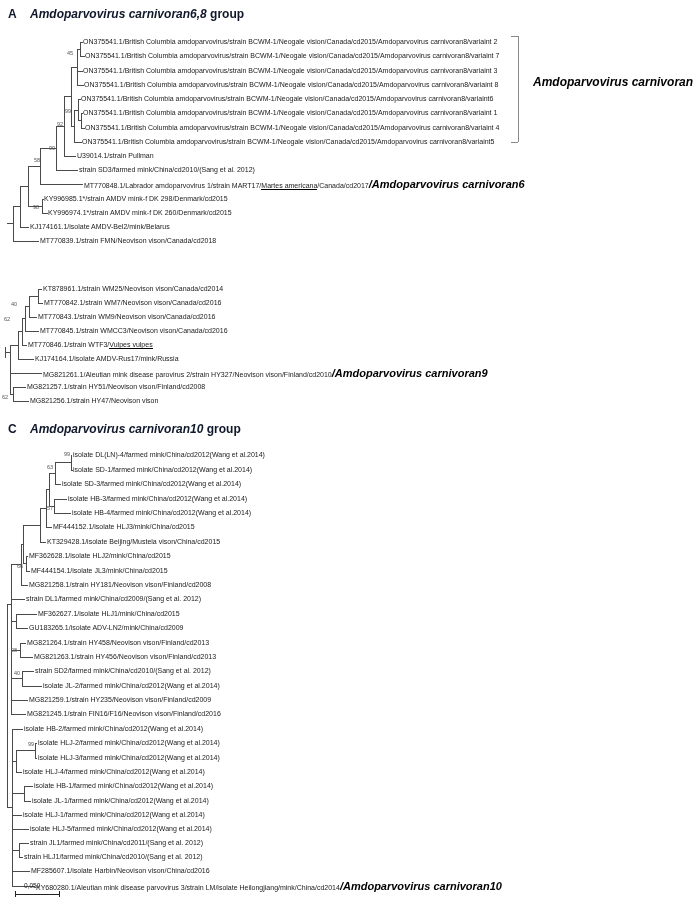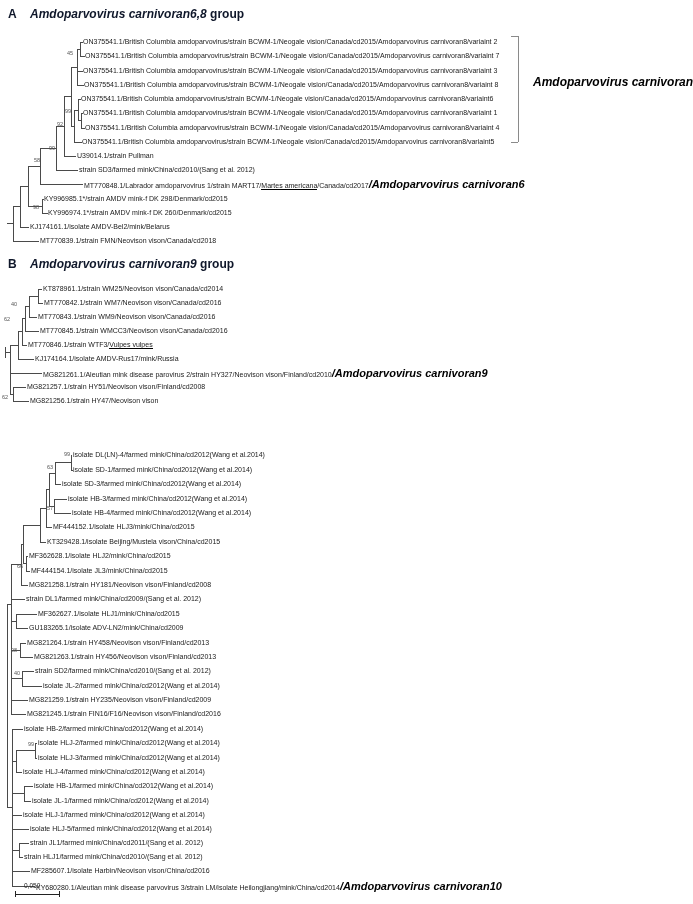--- a/index.html
+++ b/index.html
@@ -162,22 +162,22 @@
       <line x1="24.5" y1="786" x2="24.5" y2="802" stroke="#4a4a4a" stroke-width="1"></line>
       <line x1="19.5" y1="843" x2="19.5" y2="858" stroke="#4a4a4a" stroke-width="1"></line>
       <line x1="15" y1="894.5" x2="59" y2="894.5" stroke="#222" stroke-width="1"></line>
       <line x1="15.5" y1="891" x2="15.5" y2="897" stroke="#222" stroke-width="1"></line>
       <line x1="59.5" y1="891" x2="59.5" y2="897" stroke="#222" stroke-width="1"></line>
     </svg>
 
   <div class="section-title" id="title-A">
     <span class="letter">A</span><span class="ital">Amdoparvovirus carnivoran6,8</span><span class="suffix"> group</span>
   </div>
-  <div class="section-title" id="title-B">
-    <span class="letter">B</span><span class="ital">Amdoparvovirus carnivoran9</span><span class="suffix"> group</span>
+  <div class="section-title" id="title-C">
+    <span class="letter">C</span><span class="ital">Amdoparvovirus carnivoran10</span><span class="suffix"> group</span>
   </div>
 <div class="tip" style="left: 83px; top: 37px;"><span>ON375541.1/British Columbia amdoparvovirus/strain BCWM-1/Neogale vision/Canada/cd2015/Amdoparvovirus carnivoran8/variaint 2</span></div>
     <div class="tip" style="left: 85px; top: 51px;"><span>ON375541.1/British Columbia amdoparvovirus/strain BCWM-1/Neogale vision/Canada/cd2015/Amdoparvovirus carnivoran8/variaint 7</span></div>
     <div class="tip" style="left: 83px; top: 66px;"><span>ON375541.1/British Columbia amdoparvovirus/strain BCWM-1/Neogale vision/Canada/cd2015/Amdoparvovirus carnivoran8/variaint 3</span></div>
     <div class="tip" style="left: 84px; top: 80px;"><span>ON375541.1/British Columbia amdoparvovirus/strain BCWM-1/Neogale vision/Canada/cd2015/Amdoparvovirus carnivoran8/variaint 8</span></div>
     <div class="tip" style="left: 81px; top: 94px;"><span>ON375541.1/British Columbia amdoparvovirus/strain BCWM-1/Neogale vision/Canada/cd2015/Amdoparvovirus carnivoran8/variaint6</span></div>
     <div class="tip" style="left: 83px; top: 108px;"><span>ON375541.1/British Columbia amdoparvovirus/strain BCWM-1/Neogale vision/Canada/cd2015/Amdoparvovirus carnivoran8/variaint 1</span></div>
     <div class="tip" style="left: 85px; top: 123px;"><span>ON375541.1/British Columbia amdoparvovirus/strain BCWM-1/Neogale vision/Canada/cd2015/Amdoparvovirus carnivoran8/variaint 4</span></div>
     <div class="tip" style="left: 82px; top: 137px;"><span>ON375541.1/British Columbia amdoparvovirus/strain BCWM-1/Neogale vision/Canada/cd2015/Amdoparvovirus carnivoran8/variaint5</span></div>
     <div class="tip" style="left: 77px; top: 151px;"><span>U39014.1/strain Pullman</span></div>

